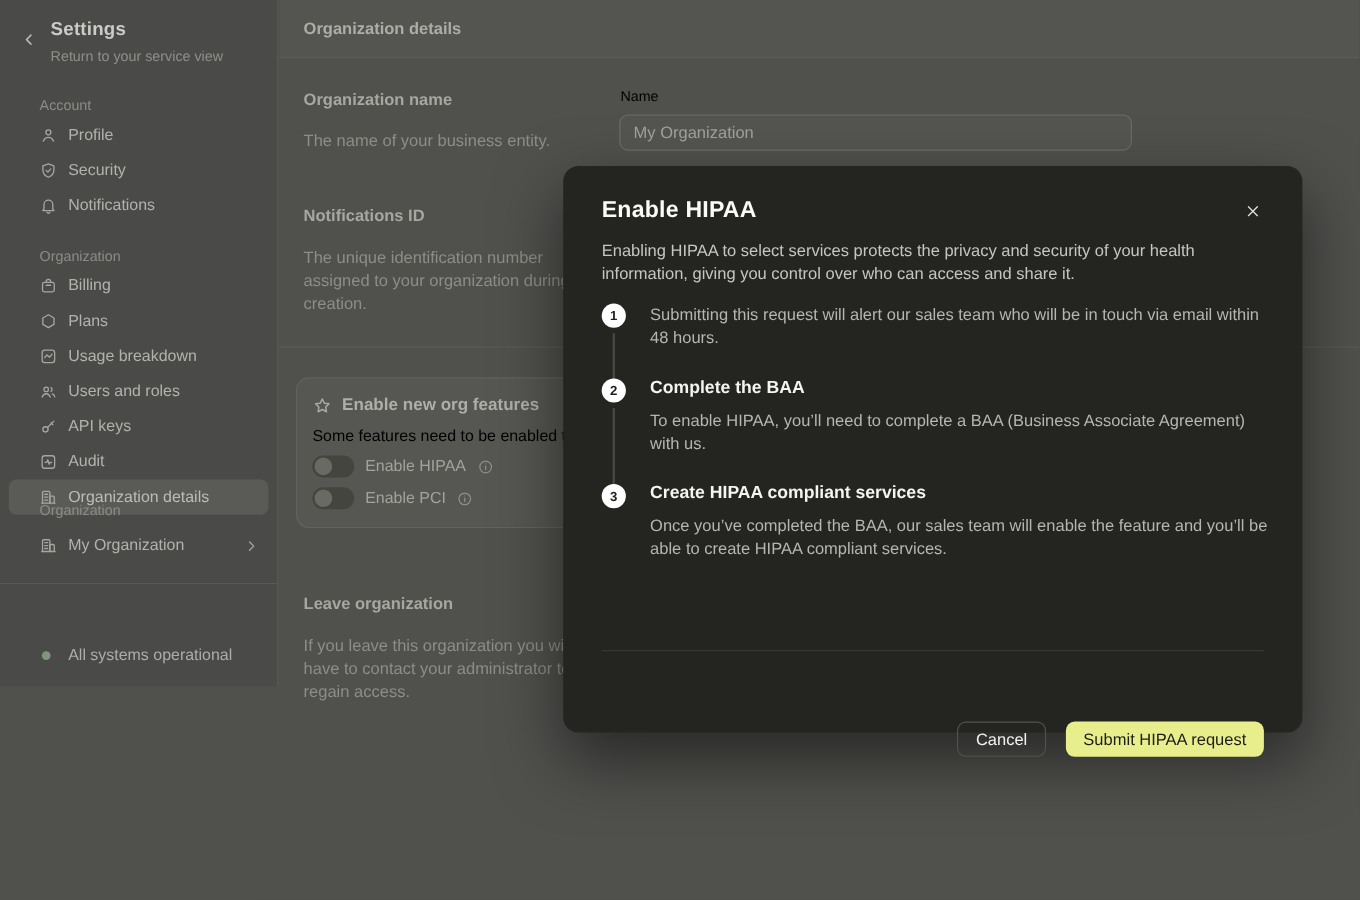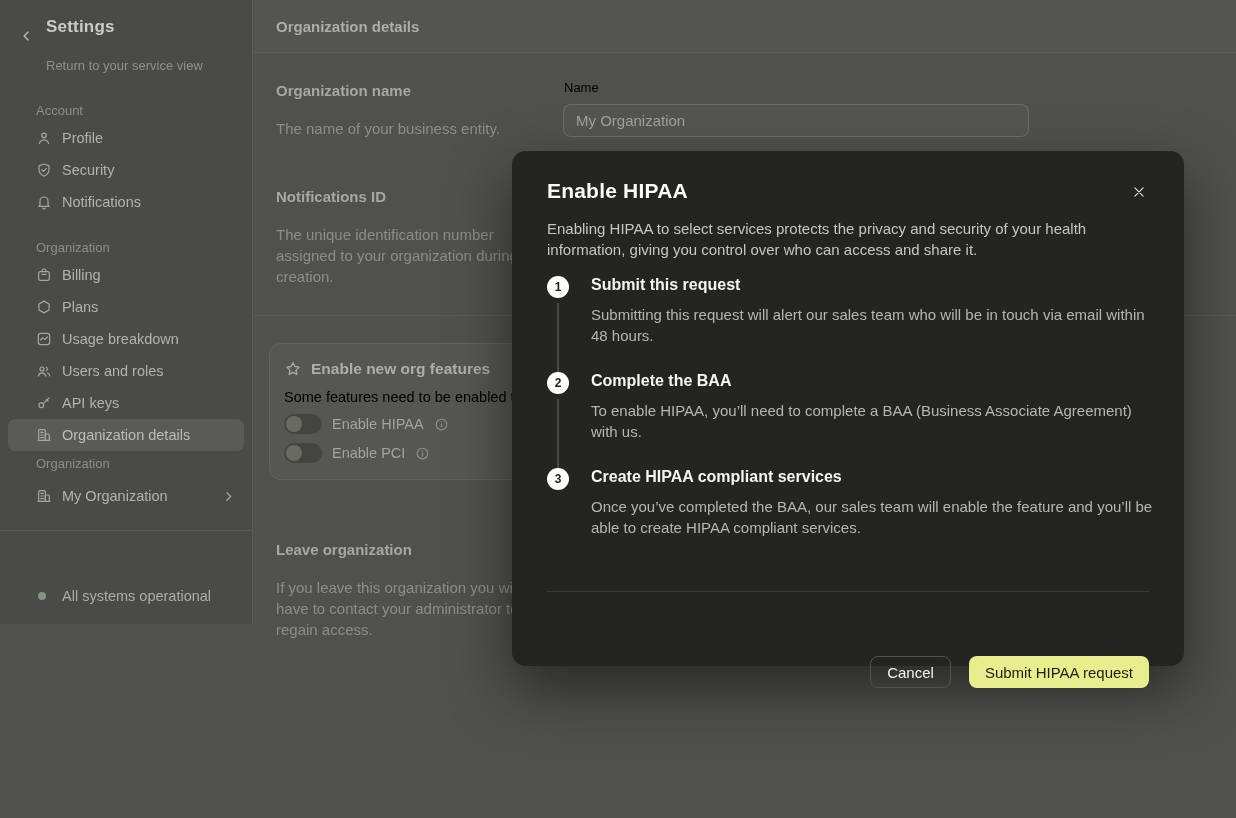--- a/index.html
+++ b/index.html
@@ -16,21 +16,21 @@
   .sidebar {
     position:absolute; left:0; top:0; width:253px; height:624px;
     background:#4a4a48; border-right:1px solid rgba(120,120,115,.35);
   }
   .sb-header { position:relative; padding-top:17px; }
   .sb-back {
     position:absolute; left:20px; top:28px; width:16px; height:16px;
     background:none; border:none; cursor:pointer; color:#b8b8b4; padding:0;
   }
   .sb-title { margin-left:46px; font-size:17px; font-weight:700; color:#cbcbc7; letter-spacing:.2px; }
-  .sb-subtitle { margin-left:46px; margin-top:21px; font-size:13px; color:#8f8f8a; }
+  .sb-subtitle { margin-left:46px; margin-top:6px; font-size:13px; color:#8f8f8a; }
   .sb-section-label { margin:0 0 4px 36px; font-size:13px; color:#8c8c87; }
   .sb-sec1 { margin-top:30px; }
   .sb-sec2 { margin-top:22px; }
   .sb-items { padding:0 8px; }
   .side-item {
     display:flex; align-items:center; height:32px; border-radius:7px;
     padding-left:28px; cursor:pointer; color:#a6a6a1;
   }
   .side-item .lbl { margin-left:10px; font-size:14.5px; color:#b2b2ad; }
   .side-item.selected { background:#5a5a56; }
@@ -215,20 +215,27 @@
         </svg>
       <span class="lbl">Users and roles</span>
     </div>
     <div class="side-item">
       <svg width="16" height="16" viewBox="0 0 24 24" fill="none" stroke="currentColor" stroke-width="1.8" stroke-linecap="round" stroke-linejoin="round">
           <circle cx="8" cy="15.5" r="3.6"></circle>
           <path d="M10.8 13L19.5 4.3"></path>
           <path d="M15.5 6.5l2.6 2.6"></path>
         </svg>
       <span class="lbl">API keys</span>
+    </div>
+    <div class="side-item">
+      <svg width="16" height="16" viewBox="0 0 24 24" fill="none" stroke="currentColor" stroke-width="1.8" stroke-linecap="round" stroke-linejoin="round">
+          <rect x="3.5" y="3.5" width="17" height="17" rx="3.5"></rect>
+          <path d="M7.5 12.5h2.2l1.5-3.5 1.8 6 1.5-2.5h2"></path>
+        </svg>
+      <span class="lbl">Audit</span>
     </div>
     <div class="side-item selected">
       <svg width="16" height="16" viewBox="0 0 24 24" fill="none" stroke="currentColor" stroke-width="1.8" stroke-linecap="round" stroke-linejoin="round">
           <path d="M4 20V5.5A1.5 1.5 0 0 1 5.5 4h7A1.5 1.5 0 0 1 14 5.5V20"></path>
           <path d="M14 20V10.5h4.5A1.5 1.5 0 0 1 20 12v8"></path>
           <path d="M3 20h18"></path>
           <path d="M7 8h4M7 12h4M7 16h4"></path>
         </svg>
       <span class="lbl">Organization details</span>
     </div>
@@ -312,21 +319,20 @@
   <button class="modal-close">
     <svg width="14" height="14" viewBox="0 0 24 24" fill="none" stroke="currentColor" stroke-width="2" stroke-linecap="round">
         <path d="M5 5l14 14M19 5L5 19"></path>
       </svg>
   </button>
   <p class="modal-intro">Enabling HIPAA to select services protects the privacy and security of your health information, giving you control over who can access and share it.</p>
 
   <div class="steps">
     <div class="step">
       <span class="step-circle">1</span>
-      <div class="step-title">Submit this request</div>
       <p class="step-desc">Submitting this request will alert our sales team who will be in touch via email within 48 hours.</p>
     </div>
     <div class="step">
       <span class="step-circle">2</span>
       <div class="step-title">Complete the BAA</div>
       <p class="step-desc">To enable HIPAA, you’ll need to complete a BAA (Business Associate Agreement) with us.</p>
     </div>
     <div class="step">
       <span class="step-circle">3</span>
       <div class="step-title">Create HIPAA compliant services</div>

